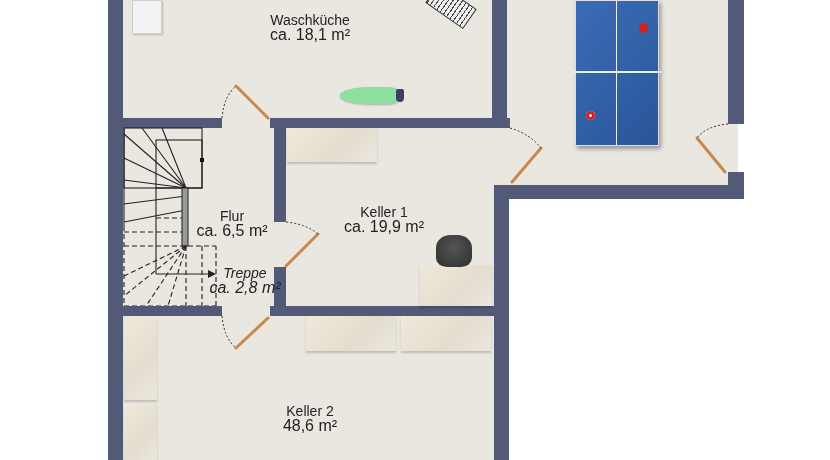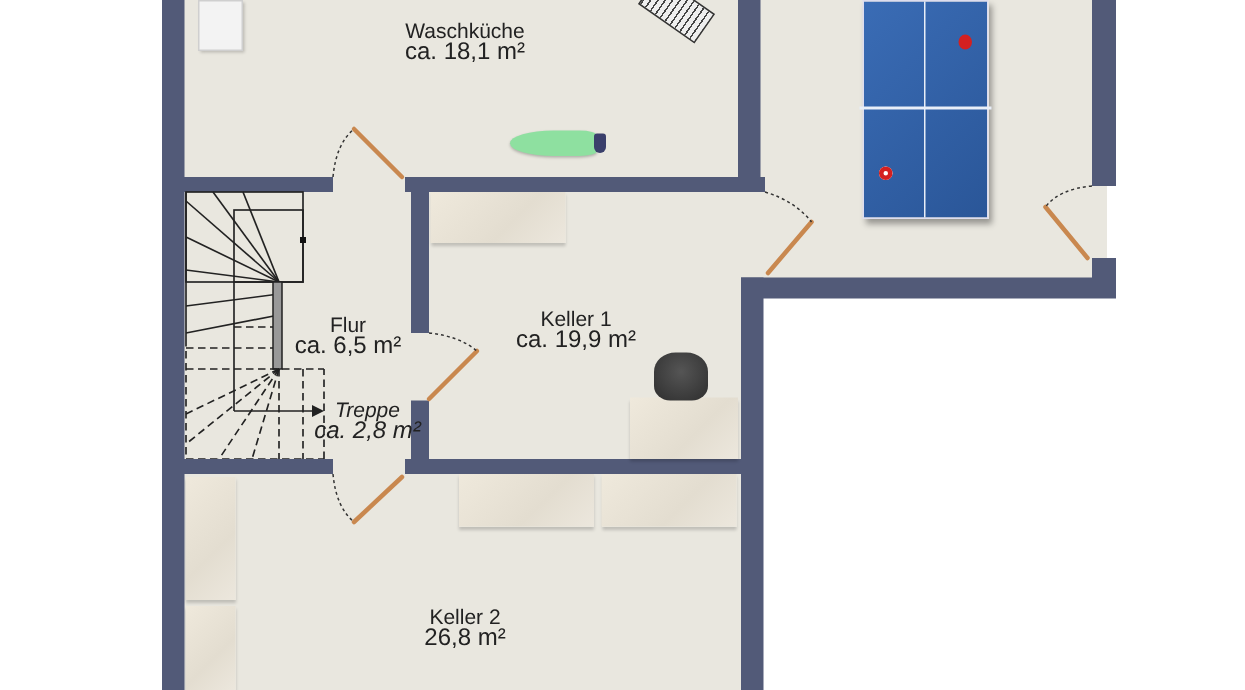--- a/index.html
+++ b/index.html
@@ -116,14 +116,14 @@
 <div class="label" style="left:384px;top:205px;">
   <span class="name">Keller 1</span>
   <span class="area">ca. 19,9 m²</span>
 </div>
 <div class="label" style="left:245px;top:266px;font-style:italic;">
   <span class="name">Treppe</span>
   <span class="area">ca. 2,8 m²</span>
 </div>
 <div class="label" style="left:310px;top:404px;">
   <span class="name">Keller 2</span>
-  <span class="area">26,8 m²</span>
+  <span class="area">48,6 m²</span>
 </div>
 
 </body></html>

